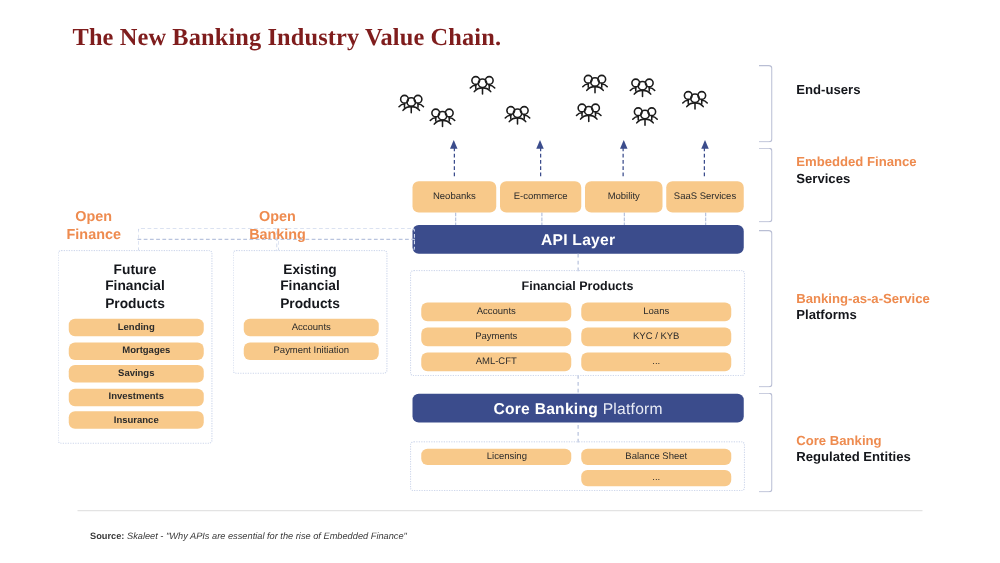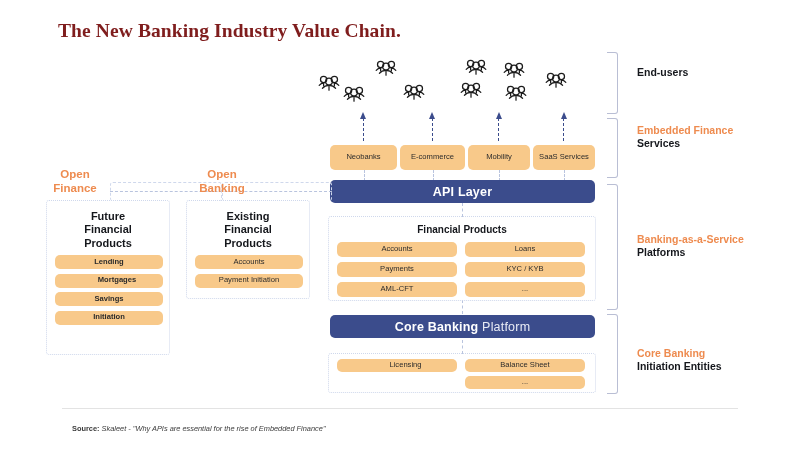--- a/index.html
+++ b/index.html
@@ -302,21 +302,24 @@
         <div class="pill" style="height: 14px; margin-bottom: 4.5px;">
           <span>Lending</span>
         </div>
         <div class="pill" style="height: 14px; margin-bottom: 4.5px; padding-left: 20px;">
           <span>Mortgages</span>
         </div>
         <div class="pill" style="height: 14px; margin-bottom: 4.5px;">
           <span>Savings</span>
         </div>
         <div class="pill" style="height: 14px; margin-bottom: 4.5px;">
-          <span>Initiation</span>
+          <span>Investments</span>
+        </div>
+        <div class="pill" style="height: 14px; margin-bottom: 4.5px;">
+          <span>Insurance</span>
         </div>
       </div>
   </div>
 
   <div class="dashbox" style="left:222px;top:182px;width:110px;height:19px;border-bottom:none;"></div>
   <div class="openlabel" style="left:186px;top:168px;width:72px;">
     <span>Open</span><br>
     <span>Banking</span>
   </div>
 
@@ -396,21 +399,21 @@
       <div class="rlabel" style="left: 637px; top: 124px;">
         <span class="accent">Embedded Finance</span>
         <span class="dark">Services</span>
       </div>
       <div class="rlabel" style="left: 637px; top: 233px;">
         <span class="accent">Banking-as-a-Service</span>
         <span class="dark">Platforms</span>
       </div>
       <div class="rlabel" style="left: 637px; top: 347px;">
         <span class="accent">Core Banking</span>
-        <span class="dark">Initiation Entities</span>
+        <span class="dark">Regulated Entities</span>
       </div>
     </div>
 
   <div class="rule"></div>
   <div class="source">
     <b>Source:</b><span> Skaleet - "Why APIs are essential for the rise of Embedded Finance"</span>
   </div>
 
 </div>
 

